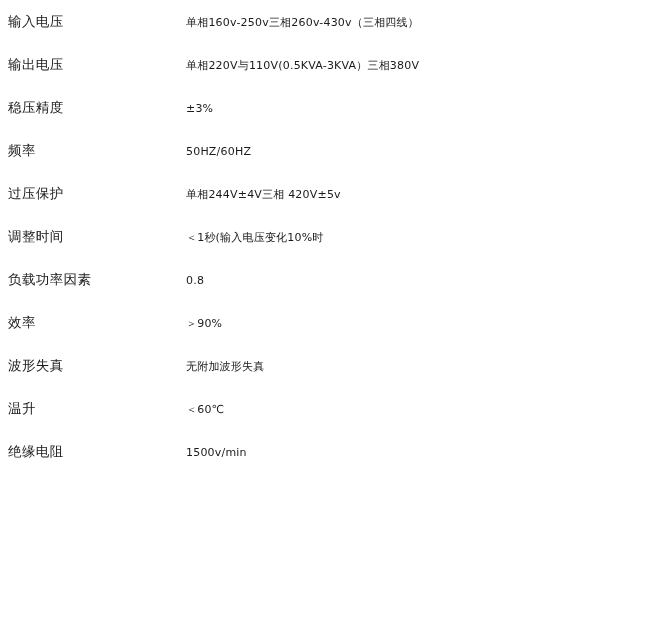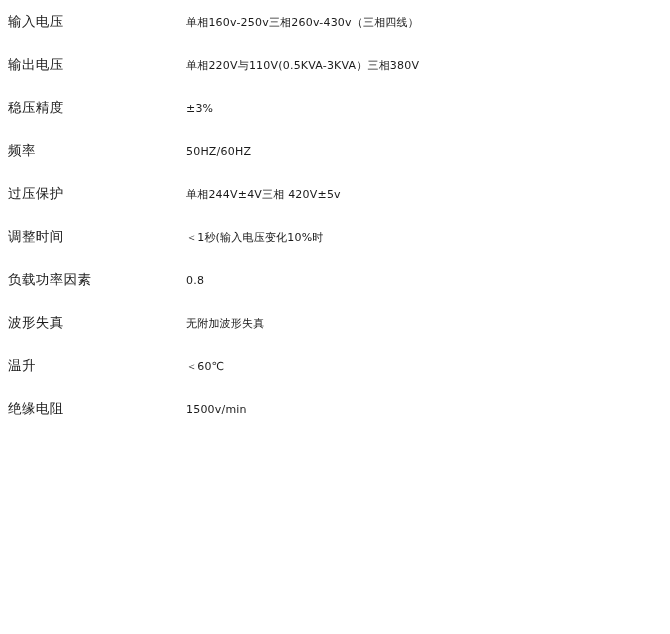--- a/index.html
+++ b/index.html
@@ -71,20 +71,24 @@
     </tr>
     <tr>
       <td class="label-cell">调整时间</td>
       <td class="value-cell"><span class="value-text">＜1秒(输入电压变化10%时</span></td>
     </tr>
     <tr>
       <td class="label-cell">负载功率因素</td>
       <td class="value-cell"><span class="value-text">0.8</span></td>
     </tr>
     <tr>
+      <td class="label-cell">效率</td>
+      <td class="value-cell"><span class="value-text">＞90%</span></td>
+    </tr>
+    <tr>
       <td class="label-cell">波形失真</td>
       <td class="value-cell"><span class="value-text">无附加波形失真</span></td>
     </tr>
     <tr>
       <td class="label-cell">温升</td>
       <td class="value-cell"><span class="value-text">＜60℃</span></td>
     </tr>
     <tr>
       <td class="label-cell">绝缘电阻</td>
       <td class="value-cell"><span class="value-text">1500v/min</span></td>

